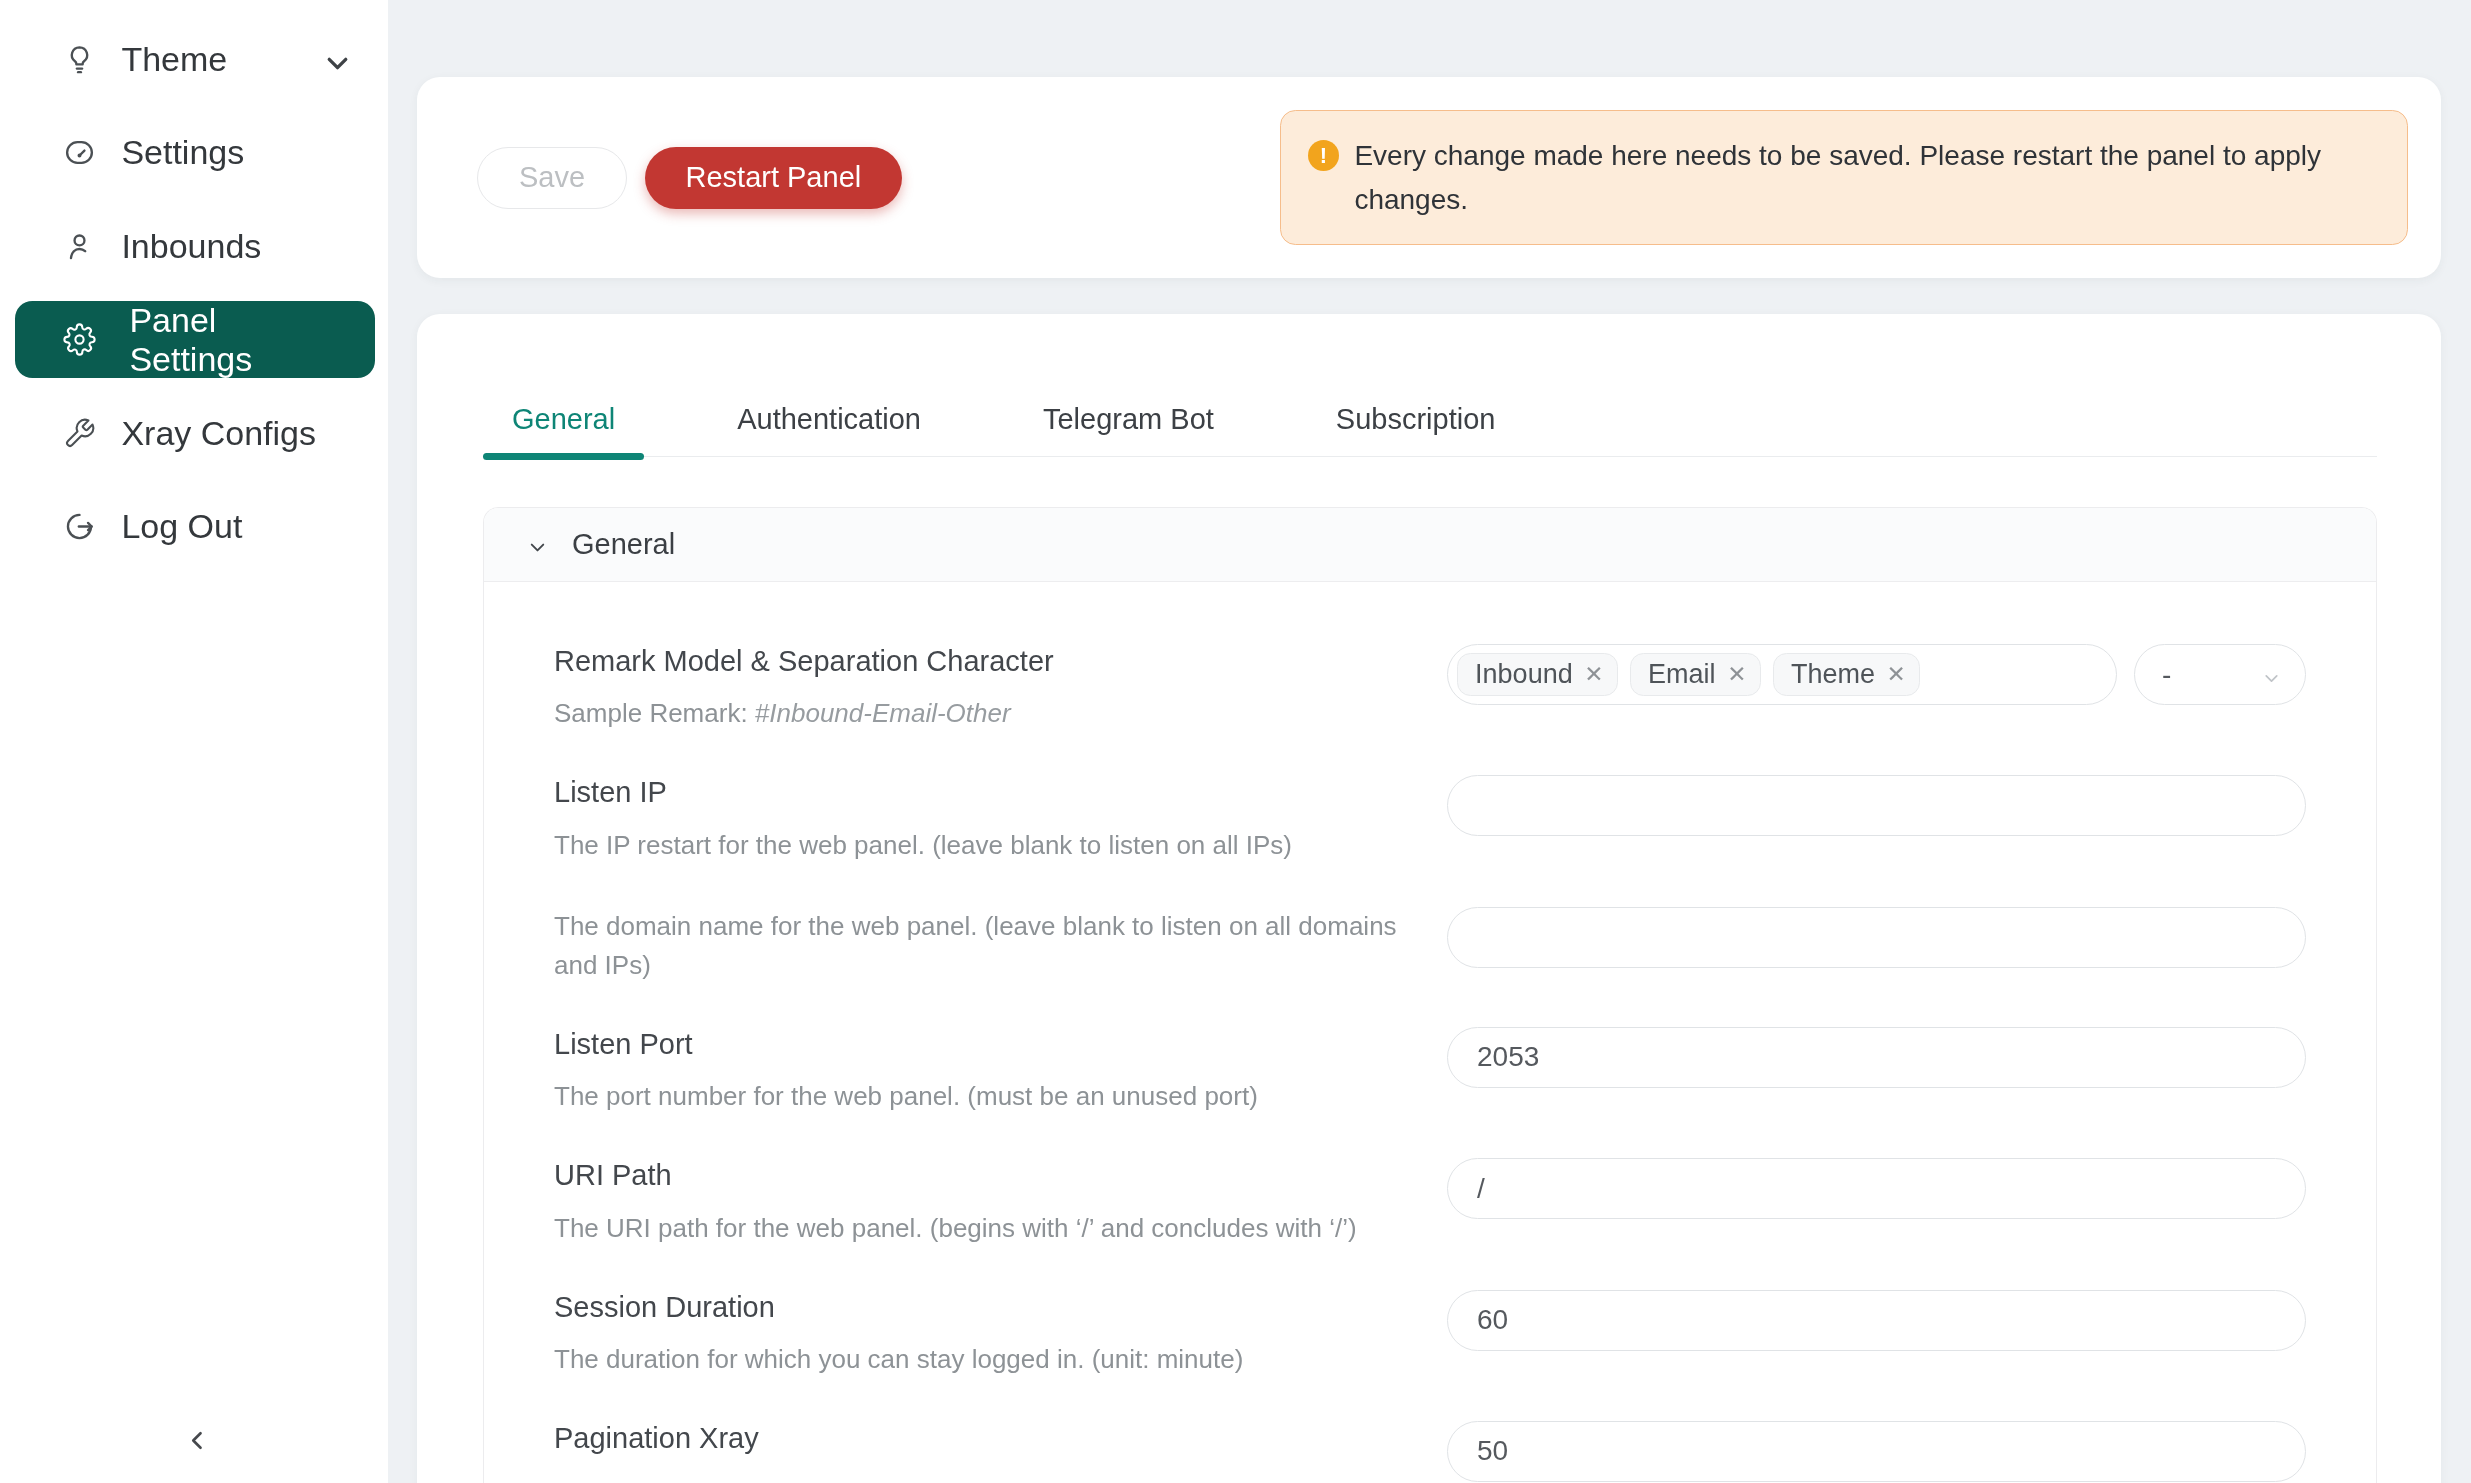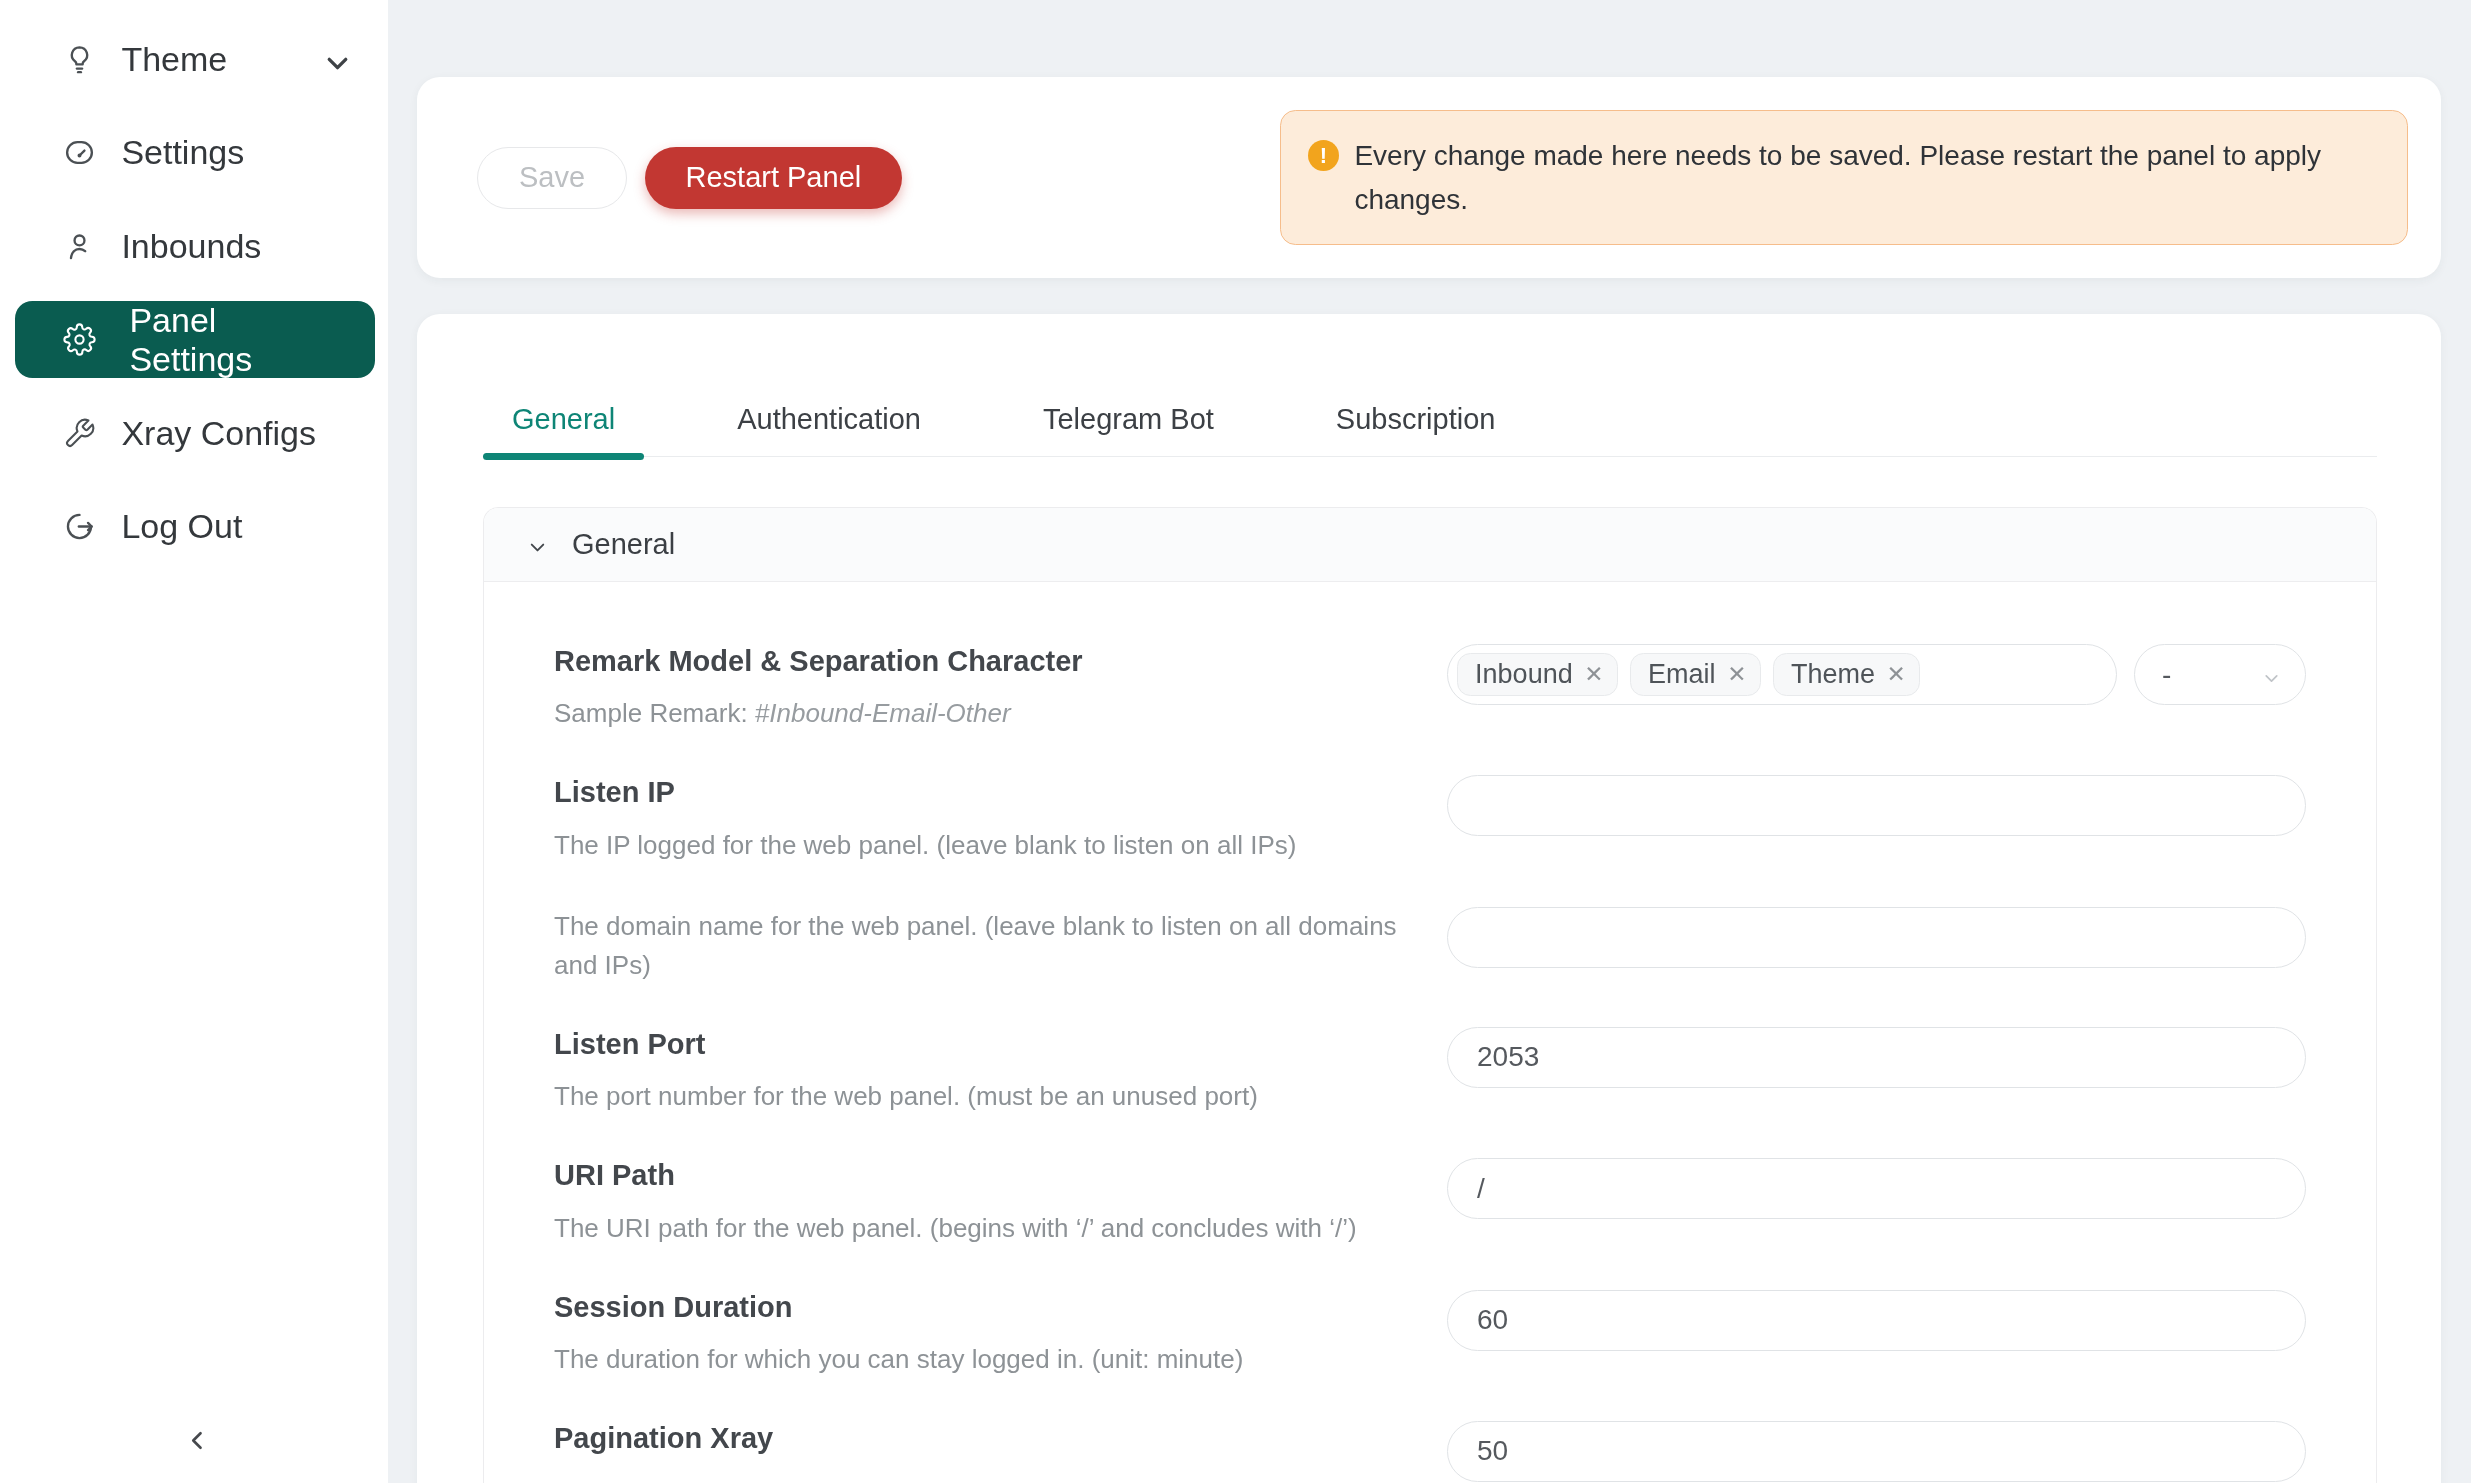--- a/index.html
+++ b/index.html
@@ -90,21 +90,21 @@
   .collapse-header {
     height:74px; background:#fafbfc; border-bottom:1.9px solid #ededef;
     display:flex; align-items:center; padding-left:42px; cursor:pointer;
     font-size:29px; color:#3b3f44;
   }
   .collapse-header .chev { width:23px; height:23px; color:#43474c; margin-right:23px; }
   .collapse-body { padding:62px 70px 0 70px; background:#ffffff; }
 
   .frow { display:flex; align-items:flex-start; margin-bottom:42px; }
   .frow-text { flex:1 1 auto; padding-right:35px; }
-  .flabel { font-size:29px; font-weight:700; color:#43474c; line-height:35px; margin-bottom:15.4px; }
+  .flabel { font-size:29px; font-weight:400; color:#43474c; line-height:35px; margin-bottom:15.4px; }
   .fdesc { font-size:26px; color:#8d9296; line-height:39px; }
   .fdesc .italic { font-style:italic; color:#979ca0; }
   .frow-ctl { flex:0 0 859px; width:859px; }
 
   .tinput {
     width:859px; height:61px; border:1.9px solid #e0e3e6; border-radius:31px;
     font-size:28px; color:#55595e; padding:0 29px; background:#fff; outline:none;
     font-family:inherit; display:block;
   }
 
@@ -268,21 +268,21 @@
                     <polyline points="6,9 12,15 18,9"></polyline>
                   </svg>
               </span>
             </div>
           </div>
         </div>
 
         <div class="frow">
           <div class="frow-text">
             <div class="flabel">Listen IP</div>
-            <div class="fdesc">The IP logged for the web panel. (leave blank to listen on all IPs)</div>
+            <div class="fdesc">The IP restart for the web panel. (leave blank to listen on all IPs)</div>
           </div>
           <div class="frow-ctl">
             <input class="tinput" type="text" value="" style="">
           </div>
         </div>
 
         <div class="frow">
           <div class="frow-text">
             <div class="fdesc">The domain name for the web panel. (leave blank to listen on all domains and IPs)</div>
           </div>

